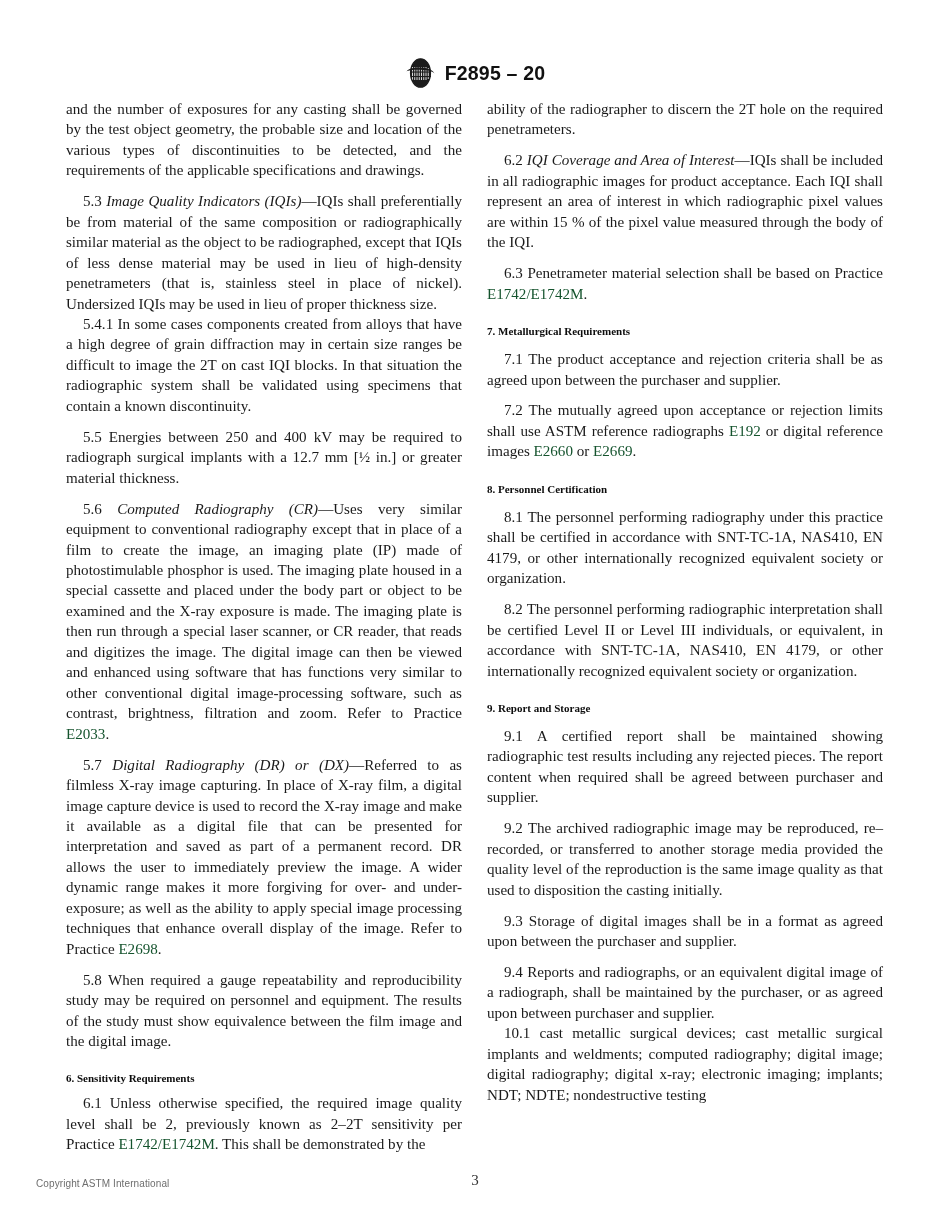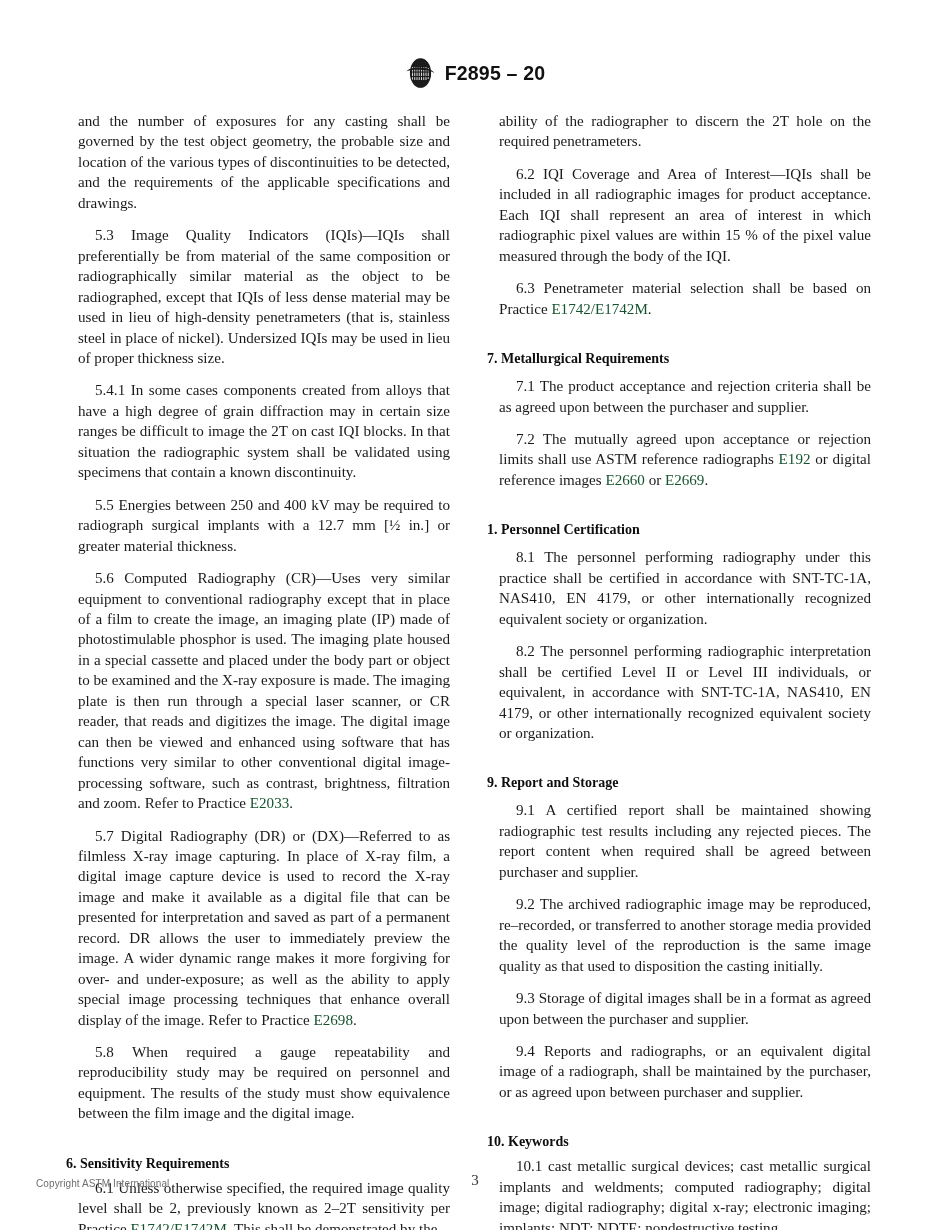--- a/index.html
+++ b/index.html
@@ -53,51 +53,52 @@
     height: 1030px;
     display: flex;
     gap: 25px;
   }
   .col {
     width: 396px;
     flex: 0 0 396px;
   }
 
   p.para {
-    margin: 12px;
+    margin: 0;
     font-size: 15.1px;
     line-height: 20.45px;
     text-align: justify;
     text-justify: inter-word;
     hyphens: none;
     color: #1a1a1a;
   }
   p.indent {
     text-indent: 17px;
   }
   p.gap {
     margin-top: 10.5px;
   }
   p.tight {
     margin-top: 0;
   }
   h2.section-heading {
     margin: 0;
     padding-top: 18px;
     padding-bottom: 8px;
-    font-size: 14px;
+    font-size: 11px;
     line-height: 19px;
     font-weight: bold;
     text-align: left;
     color: #0d0d0d;
   }
   h2.section-heading.tight-below {
     padding-bottom: 5px;
   }
   .it {
+    font-style: italic;
   }
   .ref {
     color: #14532d;
   }
 
   
   .footer-copyright {
     position: absolute;
     left: 36px;
     top: 1178px;
@@ -176,37 +177,36 @@
       <p class="para indent gap"><span>6.2 </span><span class="it">IQI Coverage and Area of Interest</span><span>—IQIs shall be included in all radiographic images for product acceptance. Each IQI shall represent an area of interest in which radiographic pixel values are within 15 % of the pixel value measured through the body of the IQI.</span></p>
 
       <p class="para indent gap"><span>6.3 Penetrameter material selection shall be based on Practice </span><span class="ref">E1742/E1742M</span><span>.</span></p>
 
       <h2 class="section-heading">7.  Metallurgical Requirements</h2>
 
       <p class="para indent tight">7.1 The product acceptance and rejection criteria shall be as agreed upon between the purchaser and supplier.</p>
 
       <p class="para indent gap"><span>7.2 The mutually agreed upon acceptance or rejection limits shall use ASTM reference radiographs </span><span class="ref">E192</span><span> or digital reference images </span><span class="ref">E2660</span><span> or </span><span class="ref">E2669</span><span>.</span></p>
 
-      <h2 class="section-heading">1.  Personnel Certification</h2>
+      <h2 class="section-heading">8.  Personnel Certification</h2>
 
       <p class="para indent tight">8.1 The personnel performing radiography under this practice shall be certified in accordance with SNT-TC-1A, NAS410, EN 4179, or other internationally recognized equivalent society or organization.</p>
 
       <p class="para indent gap">8.2 The personnel performing radiographic interpretation shall be certified Level II or Level III individuals, or equivalent, in accordance with SNT-TC-1A, NAS410, EN 4179, or other internationally recognized equivalent society or organization.</p>
 
       <h2 class="section-heading">9.  Report and Storage</h2>
 
       <p class="para indent tight">9.1 A certified report shall be maintained showing radiographic test results including any rejected pieces. The report content when required shall be agreed between purchaser and supplier.</p>
 
       <p class="para indent gap">9.2 The archived radiographic image may be reproduced, re–recorded, or transferred to another storage media provided the quality level of the reproduction is the same image quality as that used to disposition the casting initially.</p>
 
       <p class="para indent gap">9.3 Storage of digital images shall be in a format as agreed upon between the purchaser and supplier.</p>
 
       <p class="para indent gap">9.4 Reports and radiographs, or an equivalent digital image of a radiograph, shall be maintained by the purchaser, or as agreed upon between purchaser and supplier.</p>
 
-      <h2 class="section-heading tight-below">10.  Keywords</h2>
 
       <p class="para indent tight">10.1 cast metallic surgical devices; cast metallic surgical implants and weldments; computed radiography; digital image; digital radiography; digital x-ray; electronic imaging; implants; NDT; NDTE; nondestructive testing</p>
 
     </div>
   </div>
 
   <div class="footer-copyright">Copyright ASTM International</div>
   <div class="footer-pageno">3</div>
 
 </div>

